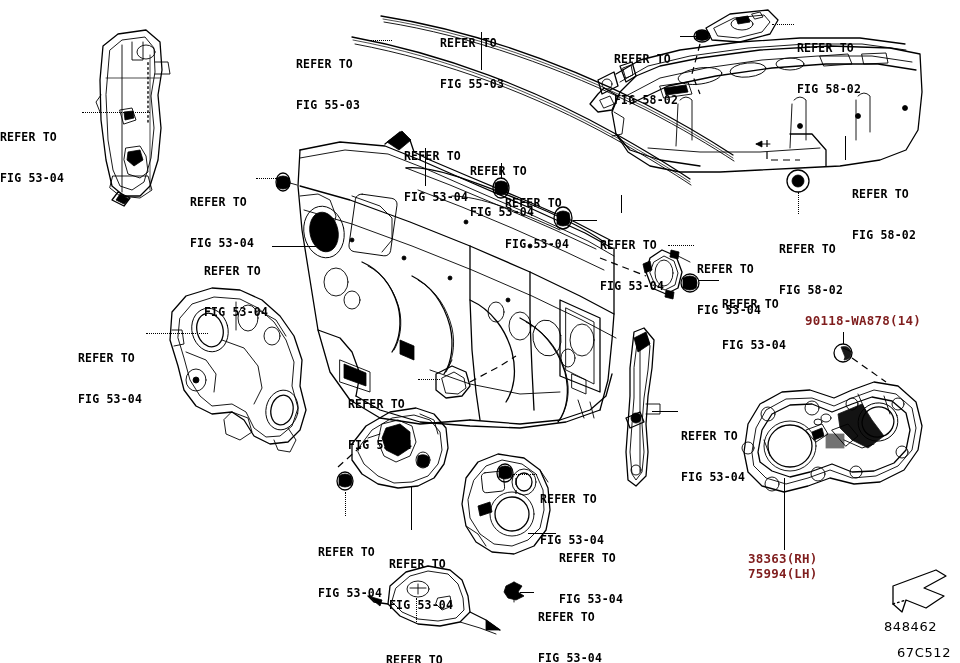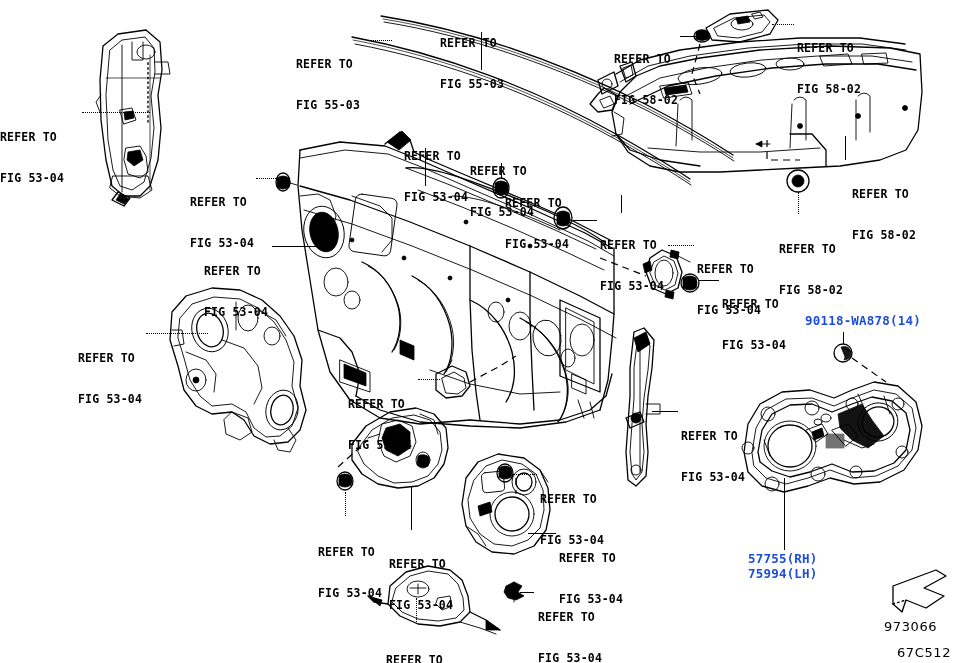--- a/index.html
+++ b/index.html
@@ -28,21 +28,21 @@
     user-select: none;
   }
   .callout .l1, .callout .l2 { display: block; }
   .partno {
     position: absolute;
     font-family: "DejaVu Sans Mono", "Liberation Mono", monospace;
     font-size: 12.5px;
     font-weight: 700;
     line-height: 15px;
     letter-spacing: 0.2px;
-    color: #1d4ed8;
+    color: #7f1d1d;
     white-space: pre;
   }
   .footnum {
     position: absolute;
     font-family: "DejaVu Sans", "Liberation Sans", sans-serif;
     font-size: 13px;
     font-weight: 400;
     letter-spacing: 0.6px;
     color: #000000;
     white-space: pre;
@@ -559,19 +559,19 @@
     <span class="l1">REFER TO</span>
     <span class="l2">FIG 53-04</span>
   </div>
   <div class="callout" style="left:386px; top:627px;">
     <span class="l1">REFER TO</span>
     
   </div>
 
   <div class="partno" style="left:805px; top:313px;">90118-WA878(14)</div>
 
-  <div class="partno" style="left:748px; top:551px;">57755(RH)</div>
+  <div class="partno" style="left:748px; top:551px;">38363(RH)</div>
   <div class="partno" style="left:748px; top:566px;">75994(LH)</div>
 
-  <div class="footnum" style="left:884px; top:619px;">973066</div>
+  <div class="footnum" style="left:884px; top:619px;">848462</div>
   <div class="footnum" style="left:897px; top:645px;">67C512</div>
 
 </div>
 
 </body></html>

